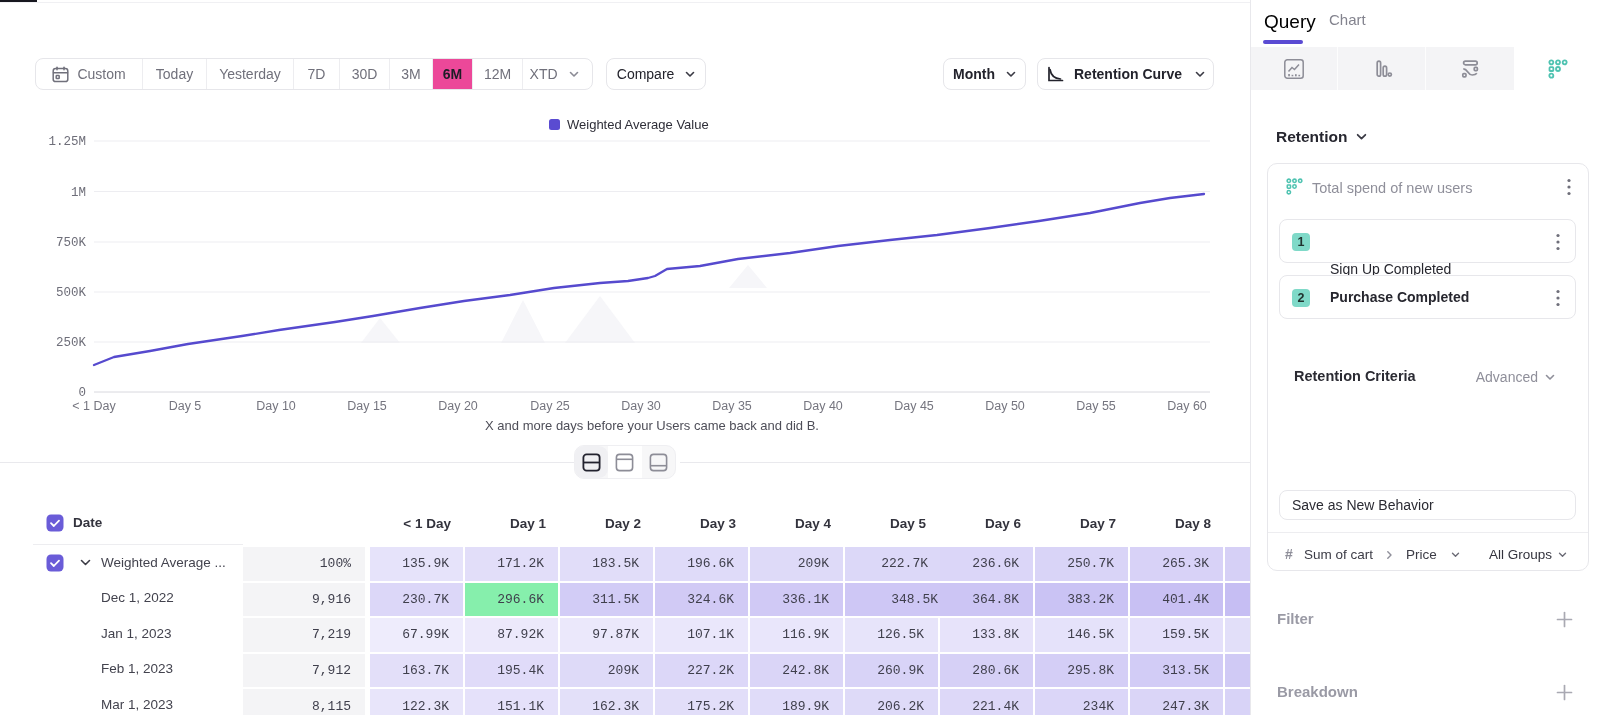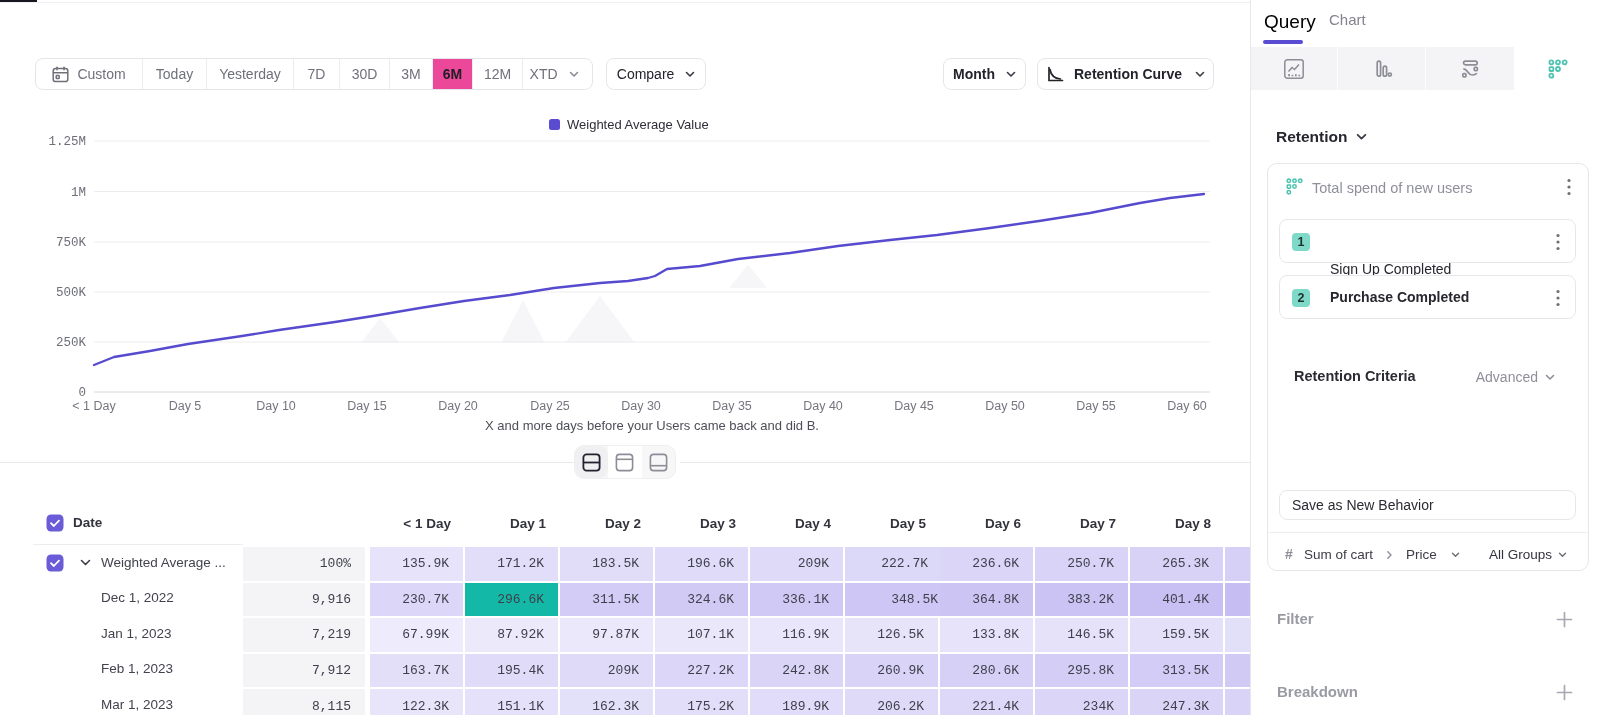--- a/index.html
+++ b/index.html
@@ -144,21 +144,21 @@
     <div class="cell mono" style="left:560px;top:546.0px;width:95px;height:35.6px;background:rgb(225,221,249);">183.5K</div>
     <div class="cell mono" style="left:655px;top:546.0px;width:95px;height:35.6px;background:rgb(223,219,249);">196.6K</div>
     <div class="cell mono" style="left:750px;top:546.0px;width:95px;height:35.6px;background:rgb(222,218,248);">209K</div>
     <div class="cell mono" style="left:845px;top:546.0px;width:99px;height:35.6px;background:rgb(220,216,248);">222.7K</div>
     <div class="cell mono" style="left:940px;top:546.0px;width:95px;height:35.6px;background:rgb(219,214,248);">236.6K</div>
     <div class="cell mono" style="left:1035px;top:546.0px;width:95px;height:35.6px;background:rgb(217,212,247);">250.7K</div>
     <div class="cell mono" style="left:1130px;top:546.0px;width:95px;height:35.6px;background:rgb(216,210,247);">265.3K</div>
     <div class="cell mono" style="left:1225px;top:546.0px;width:25px;height:35.6px;background:rgb(214,208,246);border-right:0;"></div>
     <div class="cell mono" style="left:243px;top:581.6px;width:124px;height:35.6px;background:#f4f4f6;">9,916</div>
     <div class="cell mono" style="left:370px;top:581.6px;width:95px;height:35.6px;background:rgb(220,215,248);">230.7K</div>
-    <div class="cell mono" style="left:465px;top:581.6px;width:95px;height:35.6px;background:#14b8a6;">296.6K</div>
+    <div class="cell mono" style="left:465px;top:581.6px;width:95px;height:35.6px;background:#86efac;">296.6K</div>
     <div class="cell mono" style="left:560px;top:581.6px;width:95px;height:35.6px;background:rgb(210,204,246);">311.5K</div>
     <div class="cell mono" style="left:655px;top:581.6px;width:95px;height:35.6px;background:rgb(209,202,245);">324.6K</div>
     <div class="cell mono" style="left:750px;top:581.6px;width:95px;height:35.6px;background:rgb(208,201,245);">336.1K</div>
     <div class="cell mono" style="left:845px;top:581.6px;width:109px;height:35.6px;background:rgb(206,199,245);padding-left:32px;">348.5K</div>
     <div class="cell mono" style="left:940px;top:581.6px;width:95px;height:35.6px;background:rgb(204,197,244);">364.8K</div>
     <div class="cell mono" style="left:1035px;top:581.6px;width:95px;height:35.6px;background:rgb(202,195,244);">383.2K</div>
     <div class="cell mono" style="left:1130px;top:581.6px;width:95px;height:35.6px;background:rgb(200,192,243);">401.4K</div>
     <div class="cell mono" style="left:1225px;top:581.6px;width:25px;height:35.6px;background:rgb(198,190,243);border-right:0;"></div>
     <div class="cell mono" style="left:243px;top:617.2px;width:124px;height:35.6px;background:#f4f4f6;">7,219</div>
     <div class="cell mono" style="left:370px;top:617.2px;width:95px;height:35.6px;background:rgb(238,236,252);padding-left:12px;">67.99K</div>

